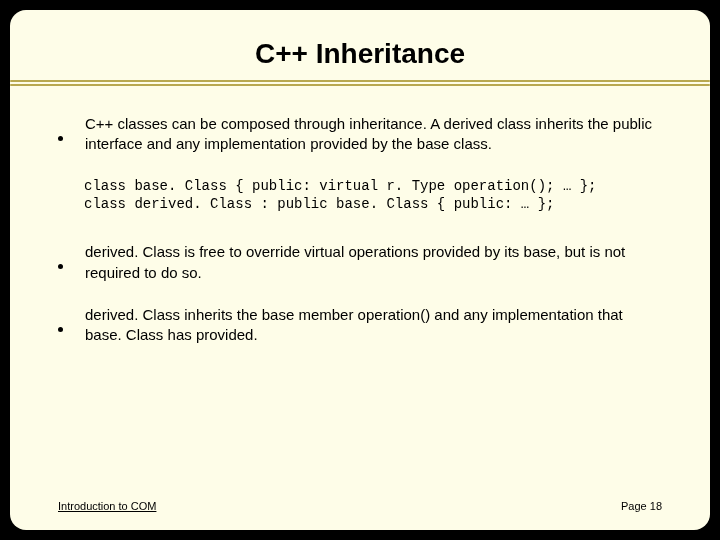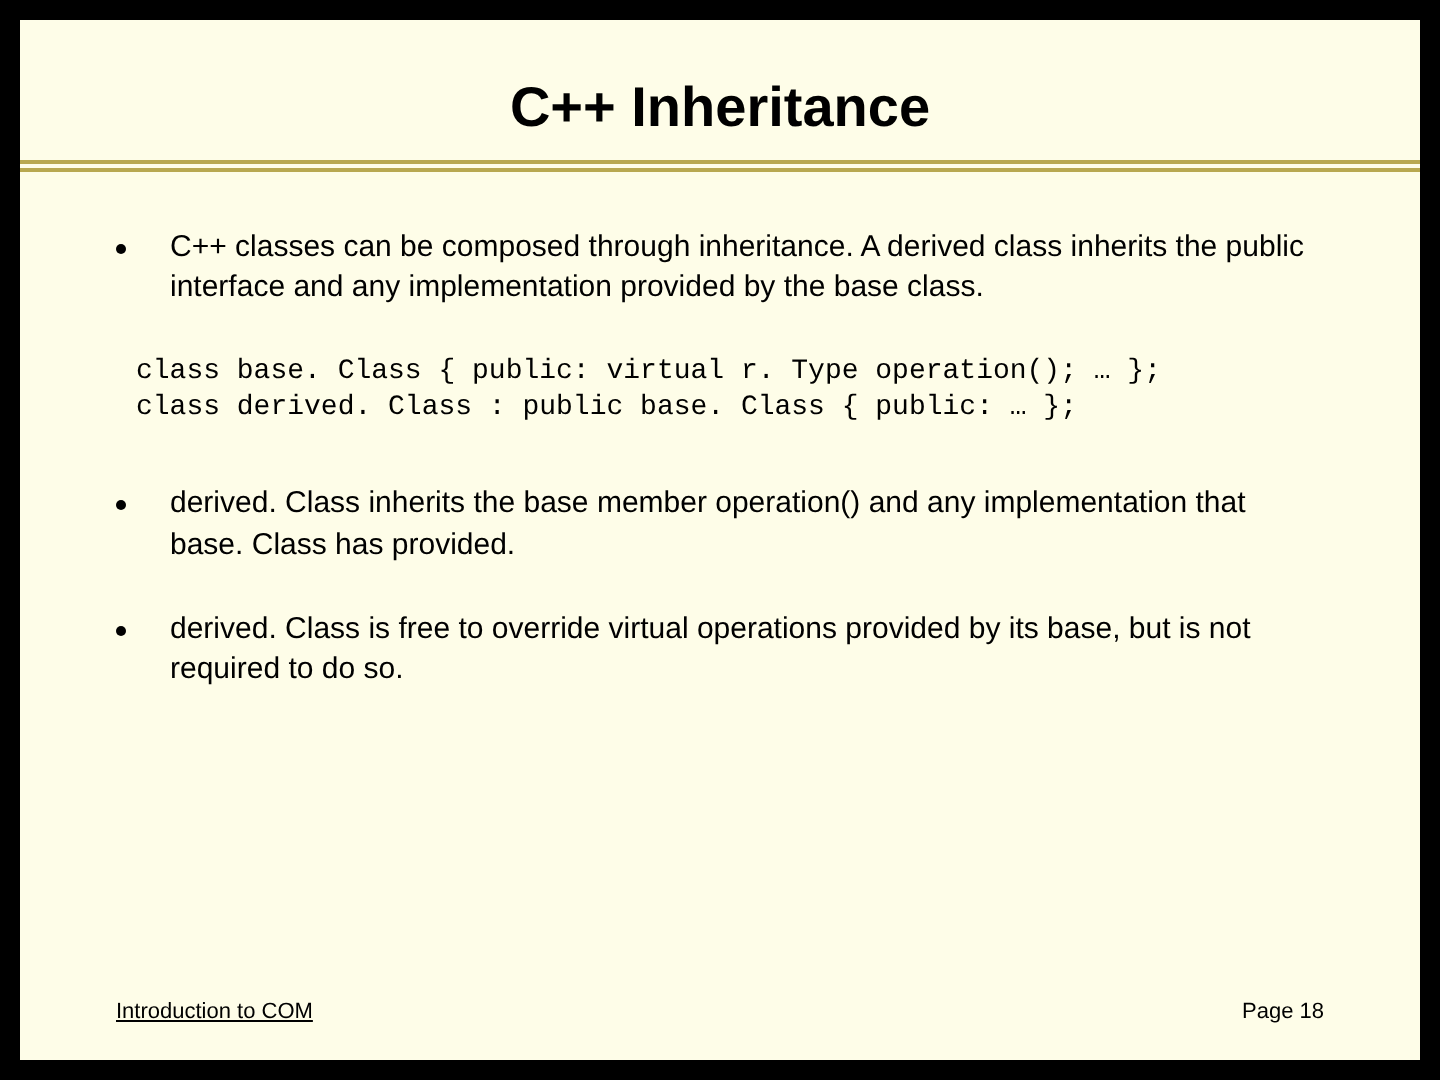--- a/index.html
+++ b/index.html
@@ -1,15 +1,15 @@
 <!DOCTYPE html>
 <html><head>
 <meta charset="utf-8">
 <style>
-  * { margin: 0; padding: 0; box-sizing: border-box; }
+  * { margin: 0; padding: 0; box-sizing: border-box; border-radius: 16px; }
   body {
     width: 720px;
     height: 540px;
     background: #000;
     display: flex;
     align-items: center;
     justify-content: center;
     font-family: Verdana, Geneva, sans-serif;
   }
   .slide {
@@ -43,21 +43,21 @@
     position: absolute;
     left: 0; right: 0; top: 4px;
     height: 2px;
     background: #b8a850;
   }
   .content {
     padding: 0 48px 0 48px;
   }
   .bullet-item {
     display: flex;
-    align-items: flex-start;
+    align-items: center;
     margin-bottom: 22px;
   }
   .bullet-dot {
     width: 5px;
     height: 5px;
     background: #000;
     border-radius: 50%;
     margin-top: 8px;
     margin-right: 22px;
     flex-shrink: 0;
@@ -66,21 +66,21 @@
     font-size: 15px;
     line-height: 1.35;
     color: #000;
     font-family: Verdana, Geneva, sans-serif;
   }
   .code-block {
     font-family: "Courier New", Courier, monospace;
     font-size: 14px;
     line-height: 1.35;
     color: #000;
-    margin-left: 10px;
+    margin-left: 26px;
     margin-bottom: 28px;
     white-space: pre;
   }
   .footer {
     position: absolute;
     bottom: 18px;
     left: 48px;
     right: 48px;
     display: flex;
     justify-content: space-between;
@@ -115,26 +115,26 @@
     <div class="bullet-item">
       <div class="bullet-dot"></div>
       <div class="bullet-text">C++ classes can be composed through inheritance. A derived class inherits the public interface and any implementation provided by the base class.</div>
     </div>
 
     <div class="code-block">class base. Class { public: virtual r. Type operation(); … };
 class derived. Class : public base. Class { public: … };</div>
 
     <div class="bullet-item">
       <div class="bullet-dot"></div>
-      <div class="bullet-text">derived. Class inherits the base member operation() and any implementation that base. Class has provided.</div>
+      <div class="bullet-text">derived. Class is free to override virtual operations provided by its base, but is not required to do so.</div>
     </div>
 
     <div class="bullet-item">
       <div class="bullet-dot"></div>
-      <div class="bullet-text">derived. Class is free to override virtual operations provided by its base, but is not required to do so.</div>
+      <div class="bullet-text">derived. Class inherits the base member operation() and any implementation that base. Class has provided.</div>
     </div>
 
   </div>
 
   <div class="footer">
     <div class="footer-left">Introduction to COM</div>
     <div class="footer-right">Page 18</div>
   </div>
 </div>
 

